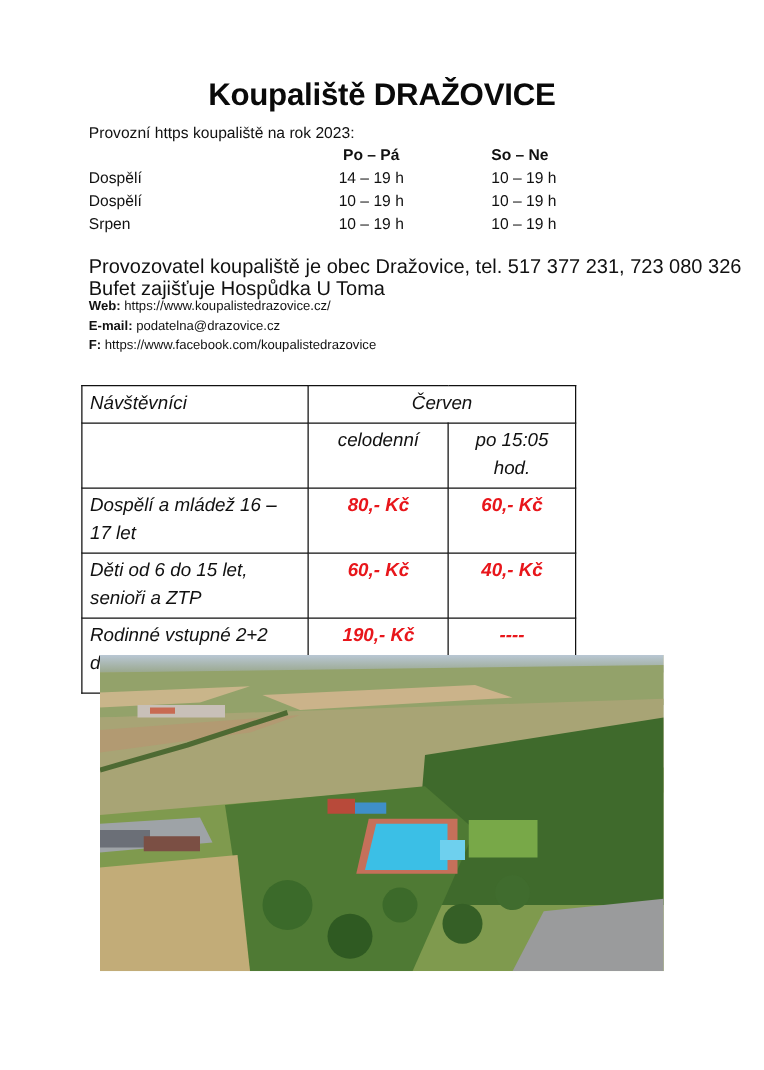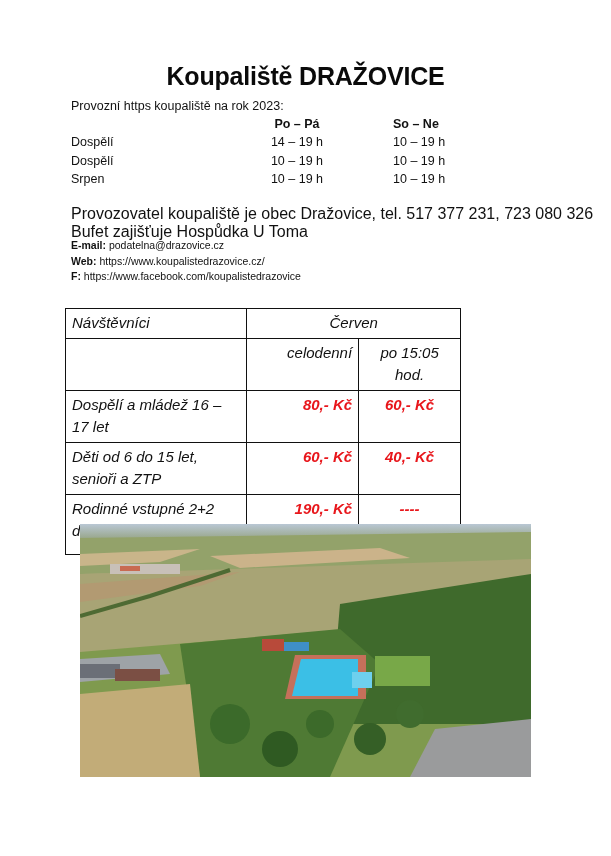--- a/index.html
+++ b/index.html
@@ -15,21 +15,21 @@
   .hours .c2 { position: absolute; left: 322px; width: 78px; text-align: left; }
   .hours .hdr { font-weight: bold; text-decoration: underline; }
   .info { position: absolute; left: 71px; top: 205px; font-size: 16px; line-height: 18px; }
   .contacts { position: absolute; left: 71px; top: 238px; font-size: 10.5px; line-height: 15.5px; }
   .contacts b { font-weight: bold; }
   table.price { position: absolute; left: 65px; top: 308px; width: 396px;
                 border-collapse: collapse; font-size: 15px; font-style: italic; }
   table.price td { border: 1.5px solid #111; padding: 3px 6px 4px 6px; vertical-align: top;
                    line-height: 22px; }
   table.price .col0 { width: 220px; }
-  table.price .col1 { width: 118px; text-align: right; margin-top: 16px; }
+  table.price .col1 { width: 118px; text-align: center; margin-top: 16px; }
   table.price .col2 { width: 118px; text-align: center; }
   table.price .center { text-align: center; }
   .red { color: #e8161b; font-weight: bold; }
   .photo { position: absolute; left: 80px; top: 524px; width: 451px; height: 253px; overflow: hidden; }
 </style>
 </head>
 <body>
 
 <div class="title">Koupaliště DRAŽOVICE</div>
 <div class="intro">Provozní https koupaliště na rok 2023:</div>
@@ -56,26 +56,26 @@
   </div>
 </div>
 
 <div class="info">
   <div>Provozovatel koupaliště je obec Dražovice, tel. 517 377 231, 723 080 326</div>
   <div>Bufet zajišťuje Hospůdka U Toma</div>
 </div>
 
 <div class="contacts">
   <div>
+    <b>Web:</b>
+    <span>https://www.koupalistedrazovice.cz/</span>
+  </div>
+  <div>
     <b>E-mail:</b>
     <span>podatelna@drazovice.cz</span>
-  </div>
-  <div>
-    <b>Web:</b>
-    <span>https://www.koupalistedrazovice.cz/</span>
   </div>
   <div>
     <b>F:</b>
     <span>https://www.facebook.com/koupalistedrazovice</span>
   </div>
 </div>
 
 <table class="price">
   <tbody>
       <tr>

